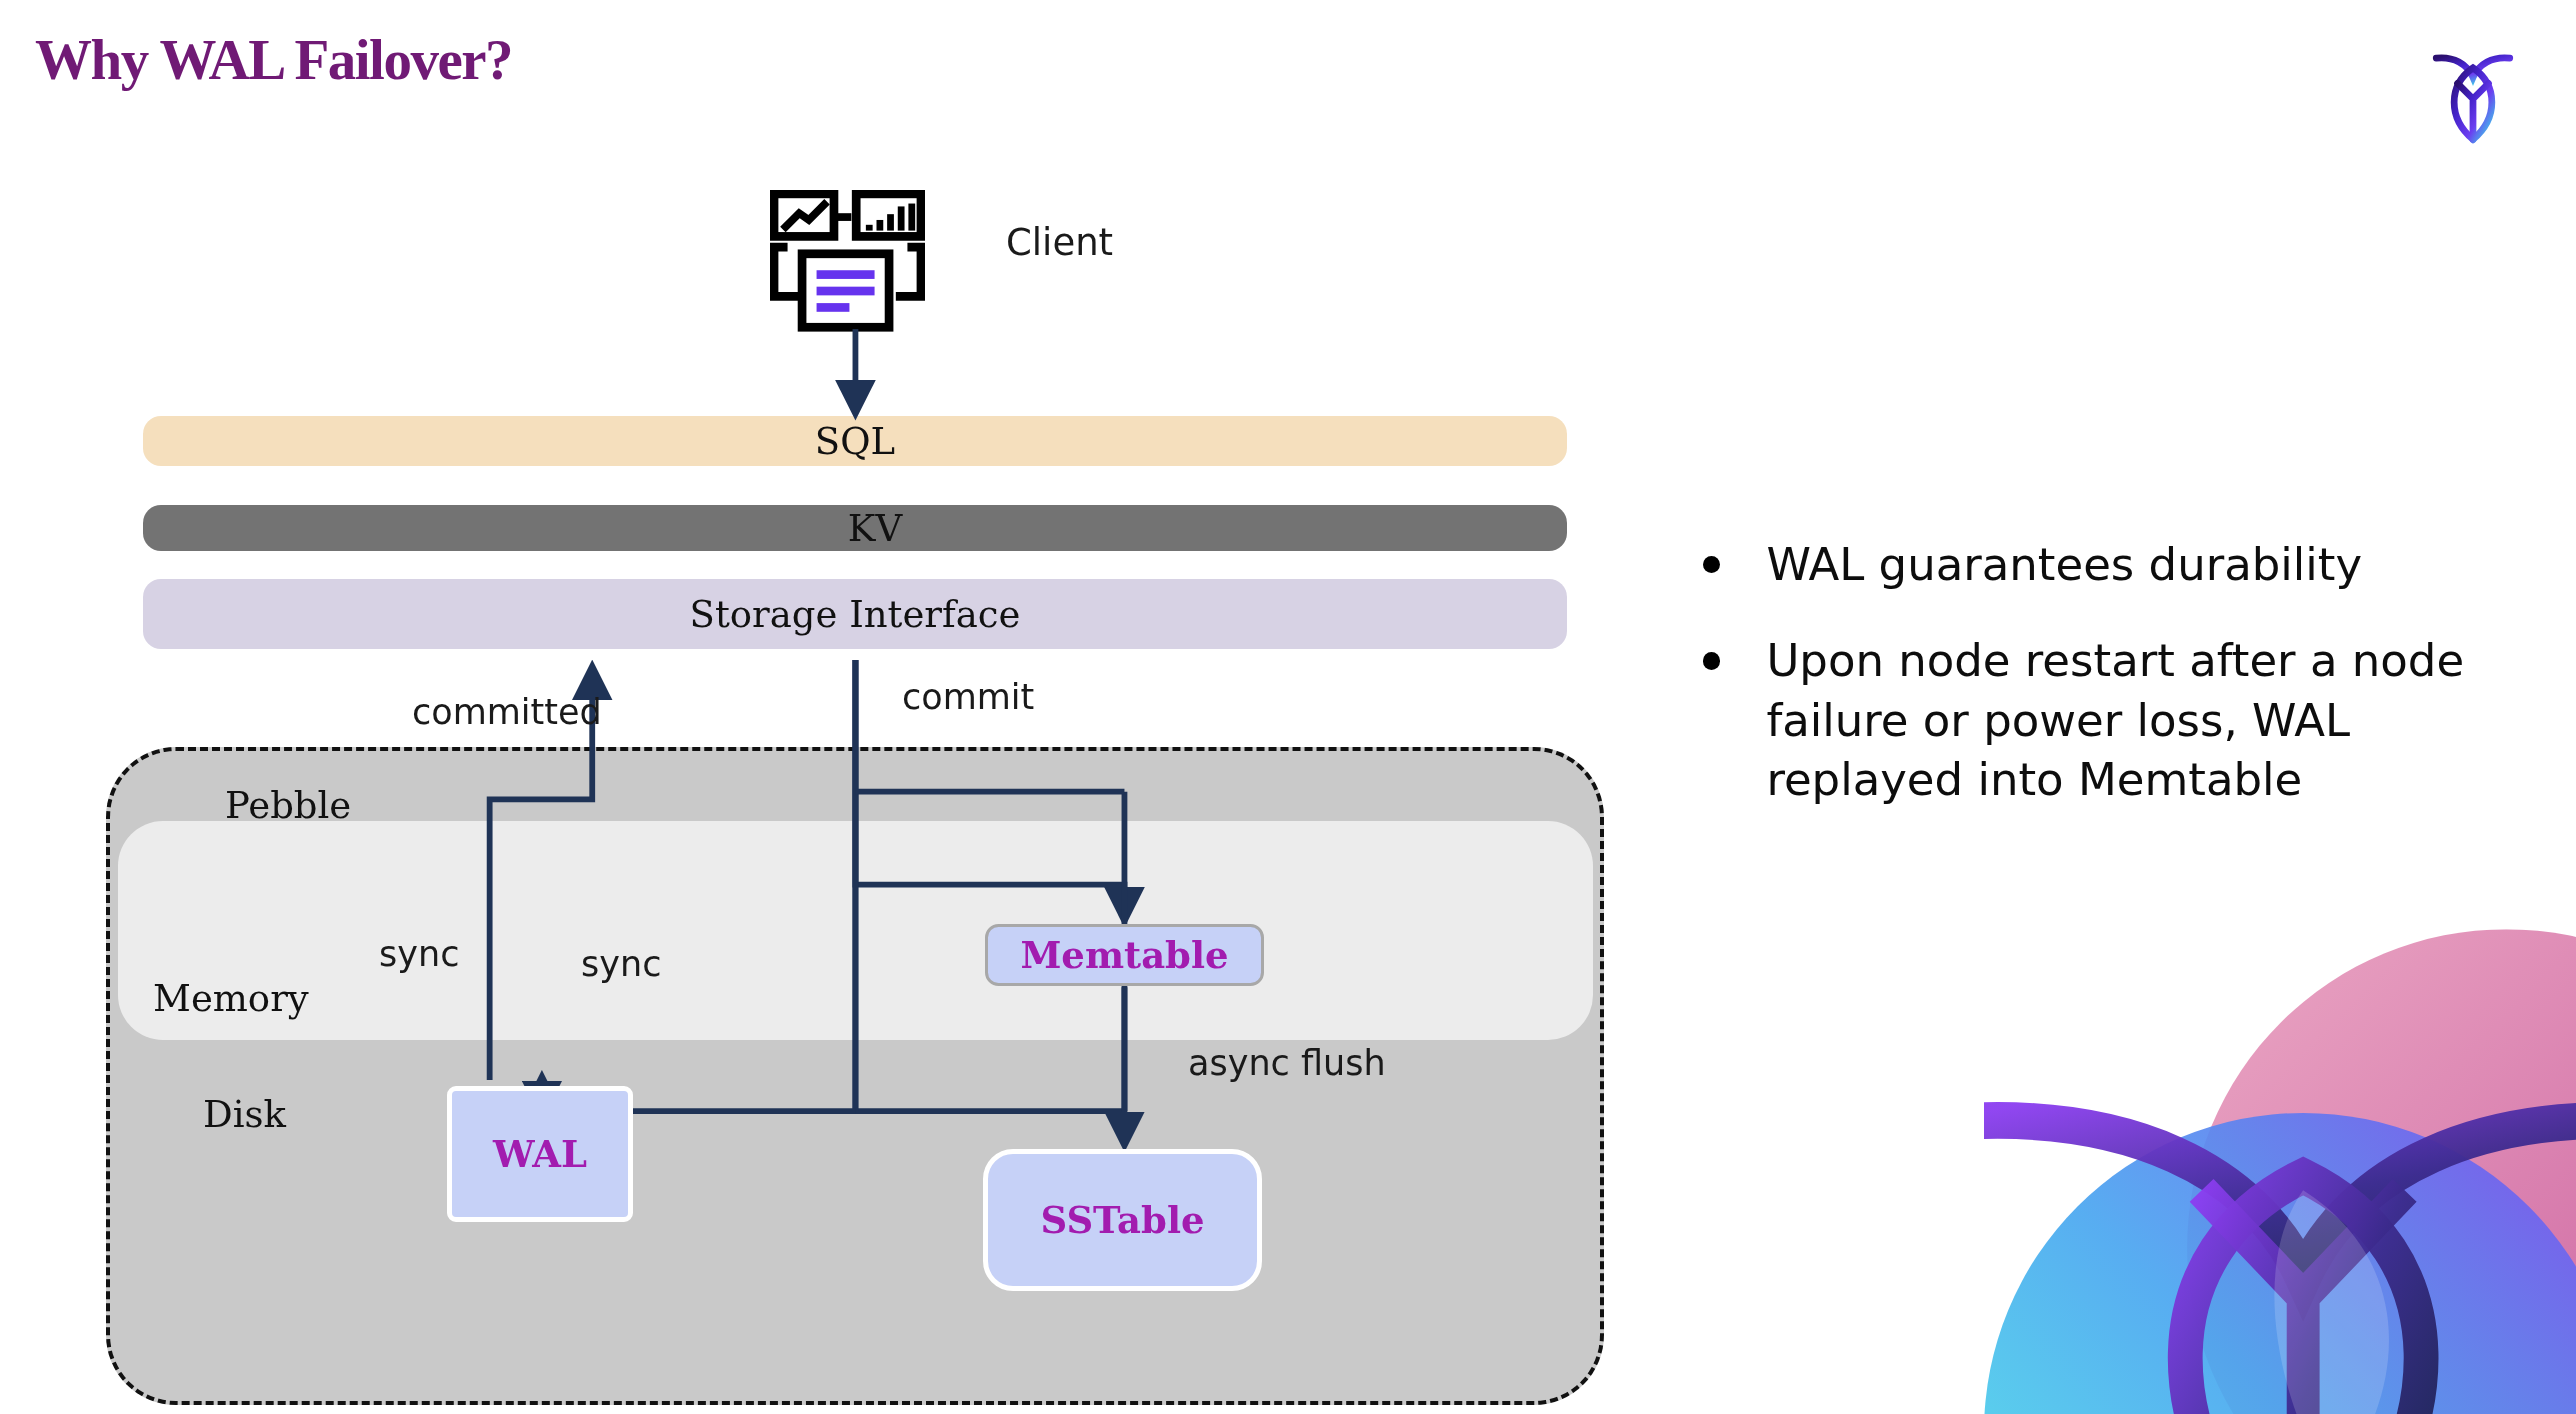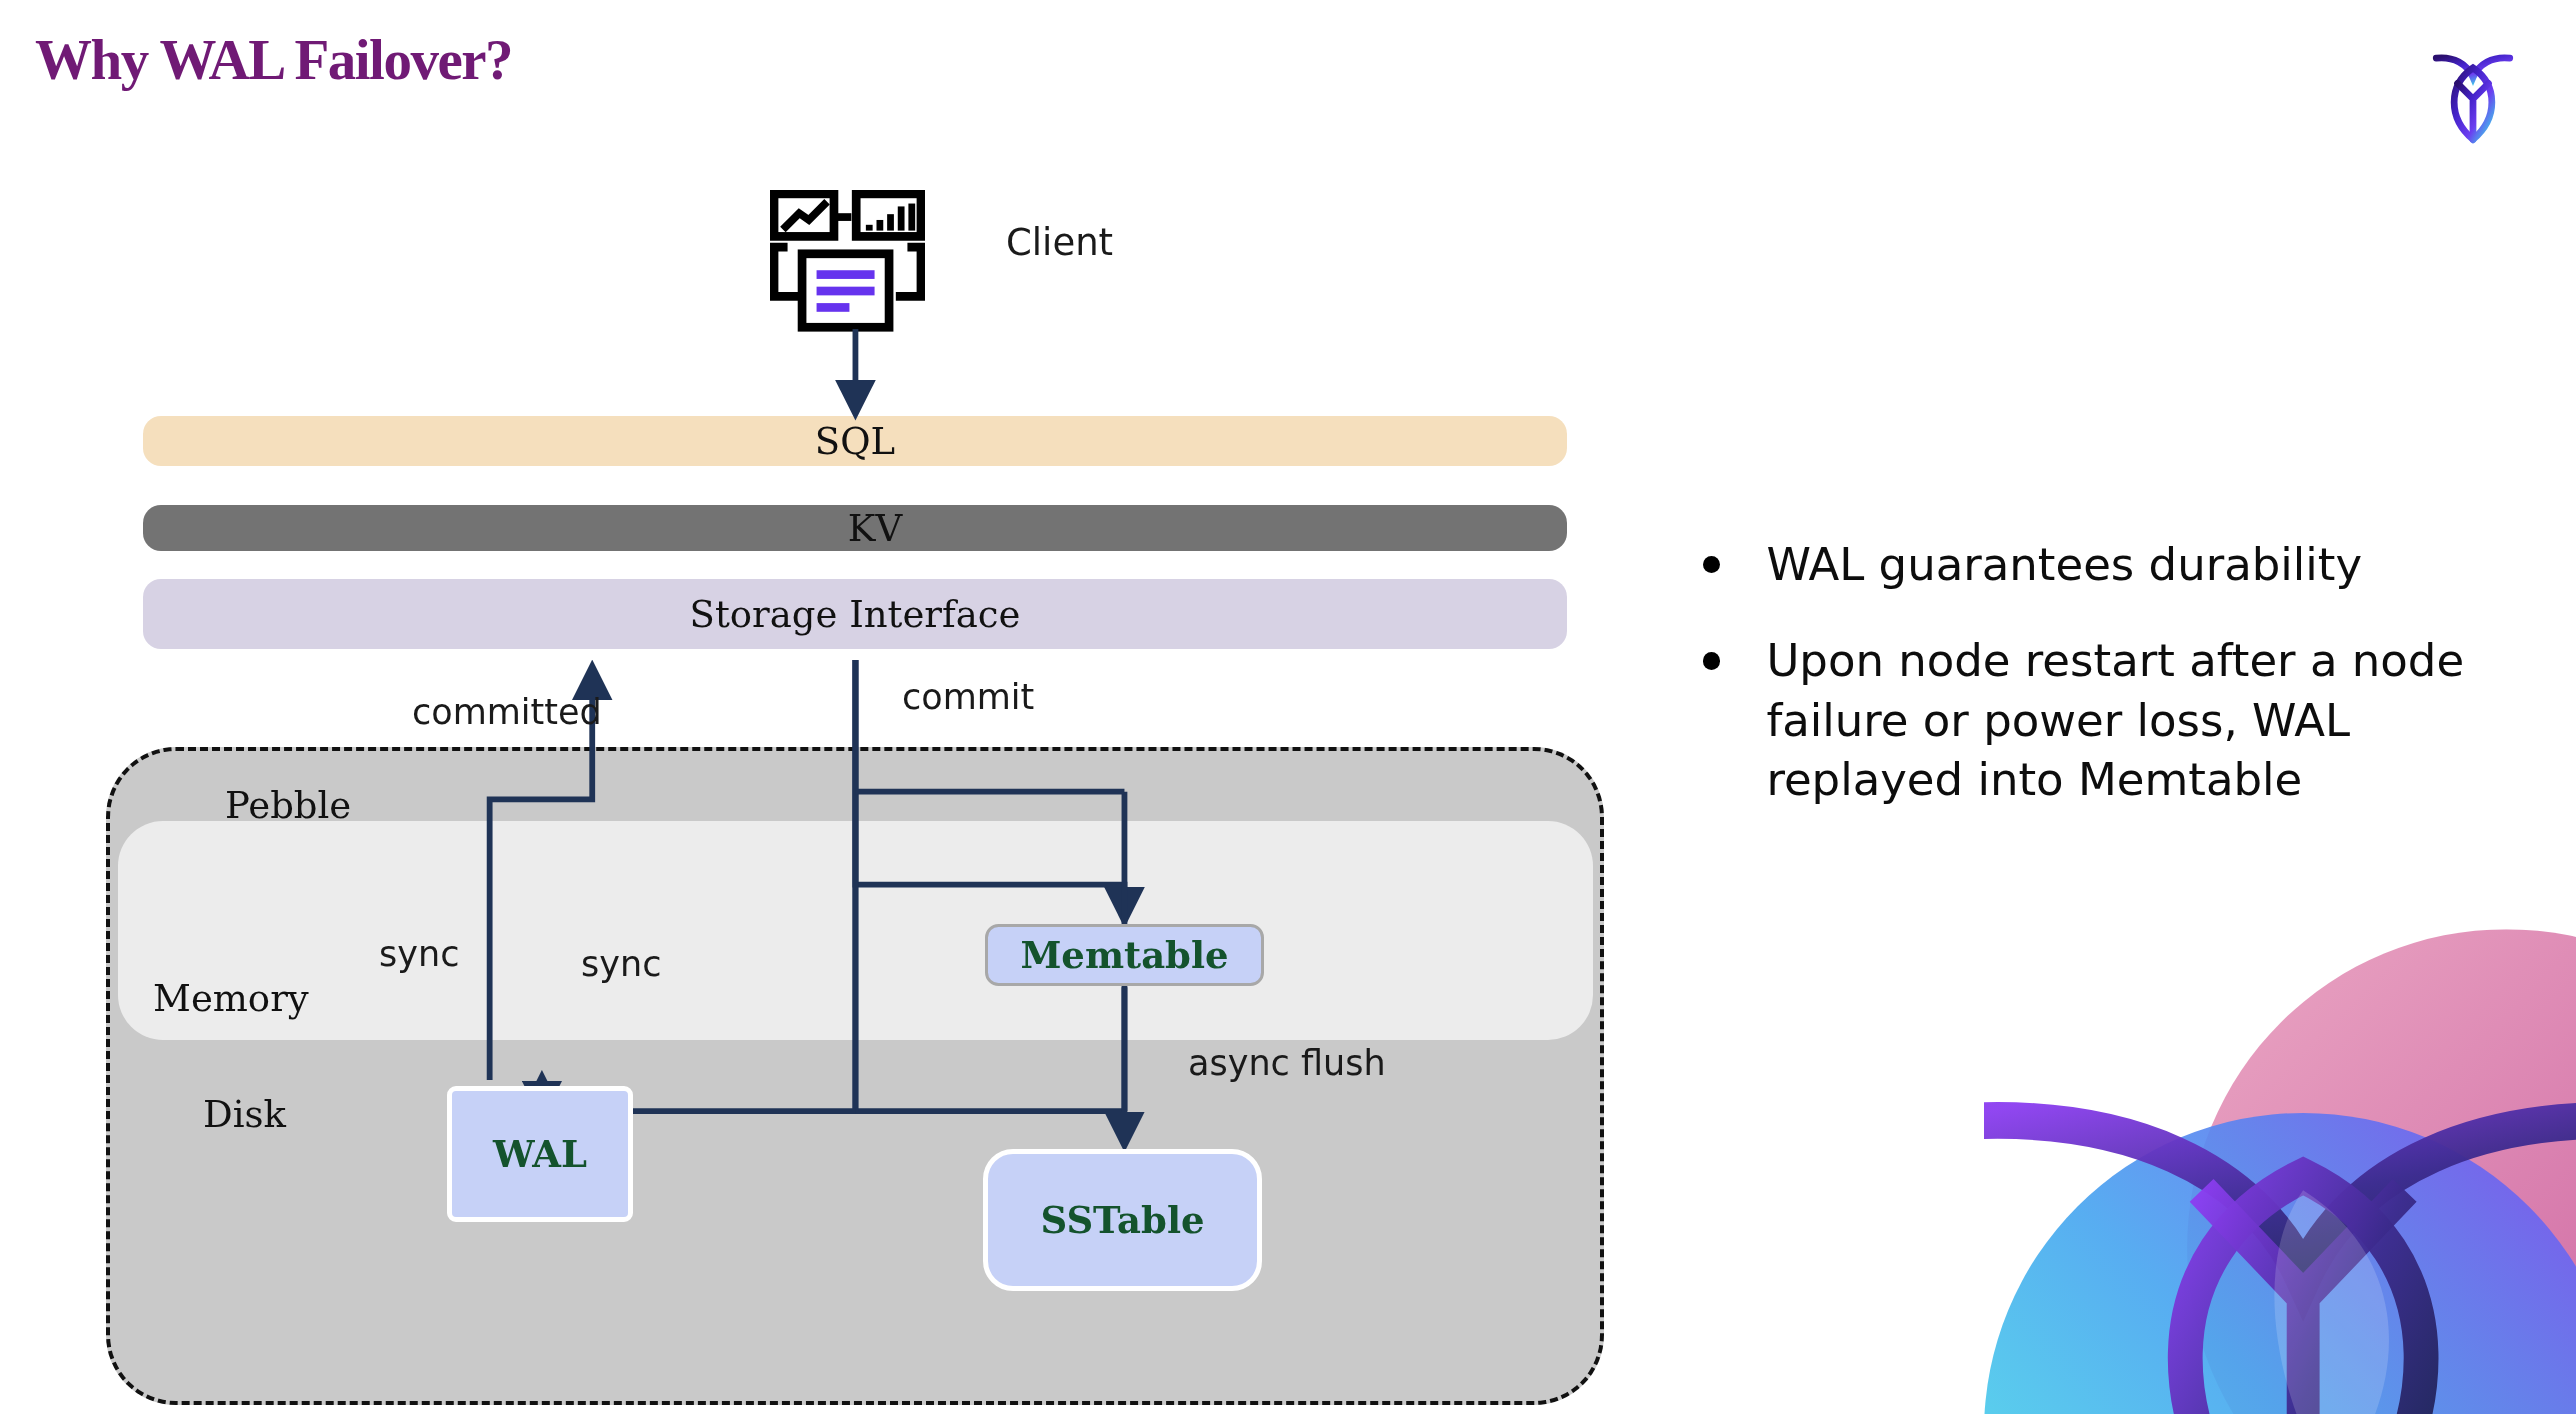--- a/index.html
+++ b/index.html
@@ -136,21 +136,21 @@
   
   .data-box {
     position: absolute;
     background: #c6d1f7;
     display: flex;
     align-items: center;
     justify-content: center;
     font-family: "DejaVu Serif", serif;
     font-weight: 700;
     font-size: 37px;
-    color: #14532d;
+    color: #a21caf;
   }
   #box-wal {
     left: 447px; top: 1086px; width: 186px; height: 136px;
     border: 5.8px solid #ffffff; border-radius: 9px; justify-content: center;
   }
   #box-memtable {
     left: 985px; top: 924px; width: 279px; height: 62px;
     border: 3.9px solid #a8a8a8; border-radius: 13.5px;
   }
   #box-sstable {

